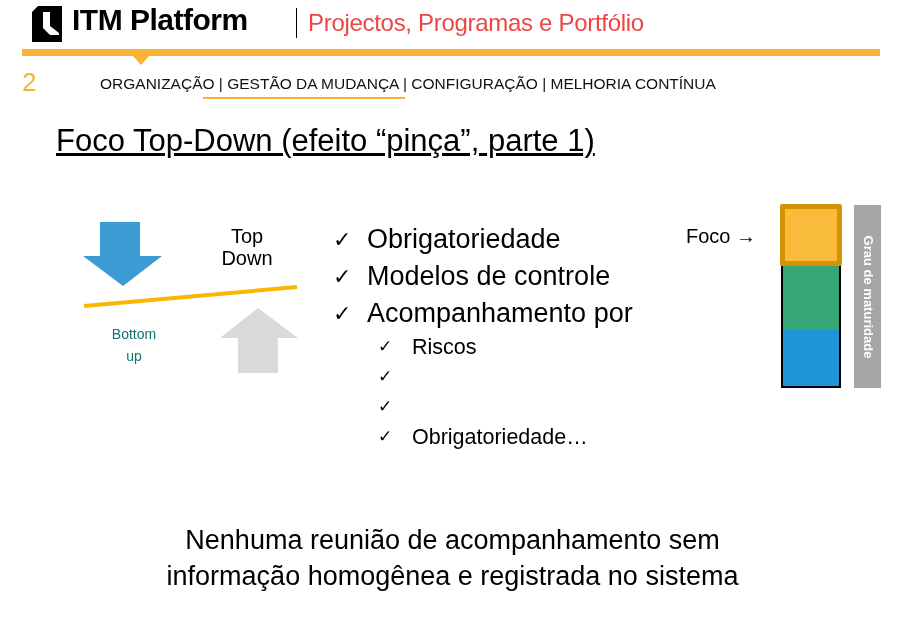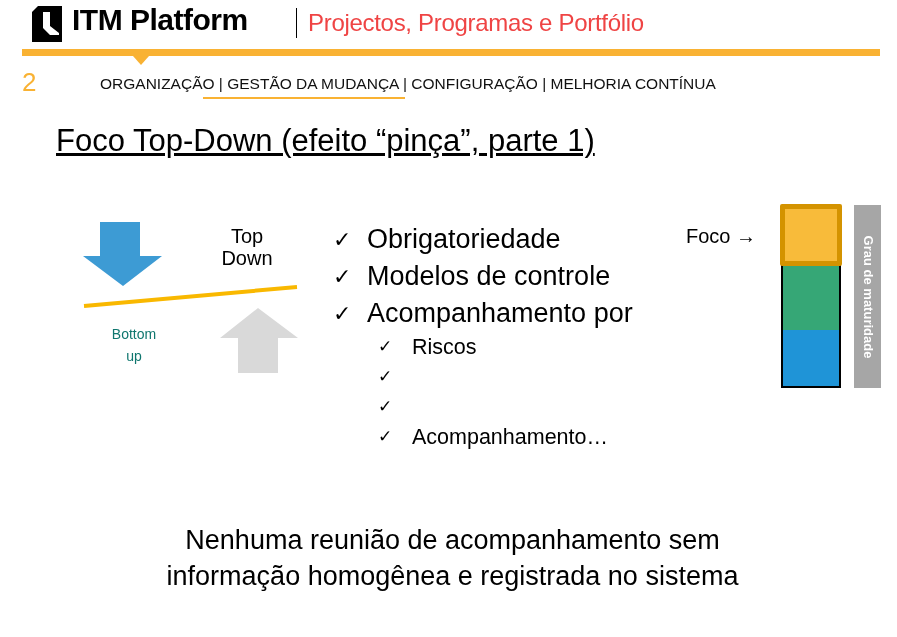--- a/index.html
+++ b/index.html
@@ -101,21 +101,21 @@
     <span>Riscos</span>
   </div>
   <div class="sub-item">
     <span class="ck">✓</span>
   </div>
   <div class="sub-item">
     <span class="ck">✓</span>
   </div>
   <div class="sub-item">
     <span class="ck">✓</span>
-    <span>Acompanhamento…</span>
+    <span>Obrigatoriedade…</span>
   </div>
 </div>
 
 <div class="abs geral">Foco →</div>
 <div class="abs stack">
   <div class="frame"></div>
   <div class="green"></div>
   <div class="blue"></div>
   <div class="orange"></div>
 </div>

